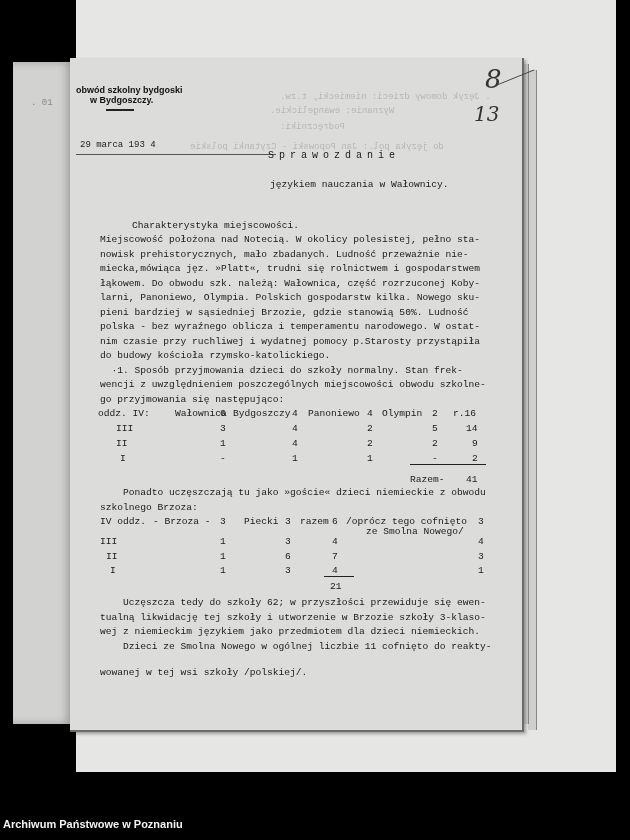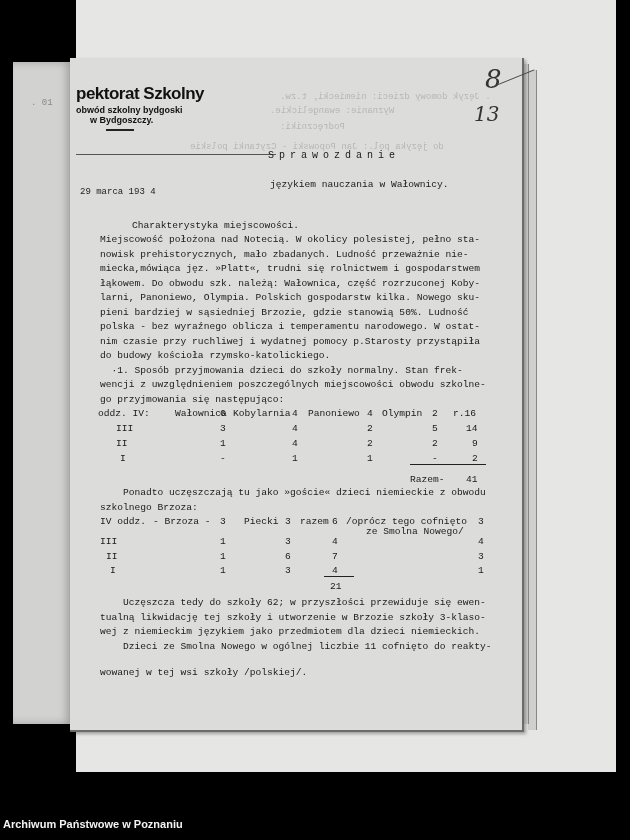--- a/index.html
+++ b/index.html
@@ -7,21 +7,21 @@
   .back-page { position:absolute; left:76px; top:0; width:540px; height:772px; background:#e6e6e4; }
   .left-page { position:absolute; left:13px; top:62px; width:60px; height:662px; background:#d2d2d0; box-shadow: inset -6px 0 8px rgba(0,0,0,0.25); }
   .left-page .mark { position:absolute; left:18px; top:36px; font-size:9px; color:#8a8a8a; }
   .stack-edge { position:absolute; top:70px; height:660px; background:#cfcfcd; border-right:1px solid #888; }
   .front-page { position:absolute; left:70px; top:58px; width:452px; height:672px; background:#dcdcda; border-right:2px solid #6b6b6b; border-bottom:2px solid #6b6b6b; box-shadow: 2px 2px 3px rgba(0,0,0,0.3); }
   .stamp { position:absolute; left:6px; top:26px; font-family:"Liberation Sans", sans-serif; font-weight:bold; color:#111; }
   .stamp .t1 { font-size:17px; letter-spacing:-0.5px; }
   .stamp .t2 { font-size:9px; margin-top:1px; }
   .stamp .t3 { font-size:9px; margin-left:14px; }
   .stamp .rule { width:28px; height:2px; background:#222; margin:4px 0 0 30px; }
-  .date { position:absolute; left:10px; top:82px; font-size:9px; color:#222;margin-top:47px; }
+  .date { position:absolute; left:10px; top:82px; font-size:9px; color:#222; }
   .date-line { position:absolute; left:6px; top:96px; width:200px; height:1px; background:#555; }
   .num8 { position:absolute; left:415px; top:6px; font-family:"DejaVu Serif", serif; font-style:italic; font-size:26px; color:#333; }
   .slash8 { position:absolute; left:420px; top:20px; width:46px; height:1px; background:#444; transform:rotate(-22deg); }
   .num13 { position:absolute; left:404px; top:44px; font-family:"DejaVu Serif", serif; font-style:italic; font-size:20px; color:#333; }
   .ghost { position:absolute; font-size:9px; color:#b6b6b4; transform:scaleX(-1); white-space:nowrap; }
   .txt { position:absolute; font-size:9.6px; color:#1a1a1a; white-space:pre; line-height:1; }
   .title { letter-spacing:5px; font-size:10px; }
   .footer { position:absolute; left:3px; top:818px; font-family:"Liberation Sans", sans-serif; font-weight:bold; font-size:11px; color:#f2f2f2; }
   .dash { position:absolute; height:1px; background:#222; }
 </style>
@@ -35,21 +35,20 @@
 <div class="stack-edge" style="left:528px;width:8px;"></div>
 <div class="stack-edge" style="left:522px;width:6px;top:64px;"></div>
 
 <div class="front-page">
   <div class="ghost" style="left:210px;top:34px;">. Język domowy dzieci: niemiecki, t.zw.</div>
   <div class="ghost" style="left:200px;top:48px;">Wyznanie: ewangelickie.</div>
   <div class="ghost" style="left:210px;top:64px;">Podręczniki:</div>
   <div class="ghost" style="left:120px;top:84px;">do języka pol.: Jan Popowski - Czytanki polskie</div>
 
   <div class="stamp">
-    <div class="t1">pektorat Szkolny</div>
     <div class="t2">obwód szkolny bydgoski</div>
     <div class="t3">w Bydgoszczy.</div>
     <div class="rule"></div>
   </div>
   <div class="date">29 marca      193 4</div>
   <div class="date-line"></div>
 
   <div class="num8">8</div>
   <div class="slash8"></div>
   <div class="num13">13</div>
@@ -73,21 +72,21 @@
   <div>
     <div class="txt" style="left:30px;top:308px;">  ·1. Sposób przyjmowania dzieci do szkoły normalny. Stan frek-</div>
     <div class="txt" style="left:30px;top:322px;">wencji z uwzględnieniem poszczególnych miejscowości obwodu szkolne-</div>
     <div class="txt" style="left:30px;top:337px;">go przyjmowania się następująco:</div>
   </div>
 
   <div>
     <div class="txt" style="left:28px;top:351px;">oddz. IV:</div>
     <div class="txt" style="left:88px;top:351px;margin-left:17px;">Wałownica</div>
     <div class="txt" style="left:150px;top:351px;">6</div>
-    <div class="txt" style="left:163px;top:351px;">Kobylarnia</div>
+    <div class="txt" style="left:163px;top:351px;">Bydgoszczy</div>
     <div class="txt" style="left:222px;top:351px;">4</div>
     <div class="txt" style="left:238px;top:351px;">Panoniewo</div>
     <div class="txt" style="left:297px;top:351px;">4</div>
     <div class="txt" style="left:312px;top:351px;">Olympin</div>
     <div class="txt" style="left:362px;top:351px;">2</div>
     <div class="txt" style="left:383px;top:351px;">r.16</div>
 
     <div class="txt" style="left:46px;top:366px;">III</div>
     <div class="txt" style="left:150px;top:366px;">3</div>
     <div class="txt" style="left:222px;top:366px;">4</div>

